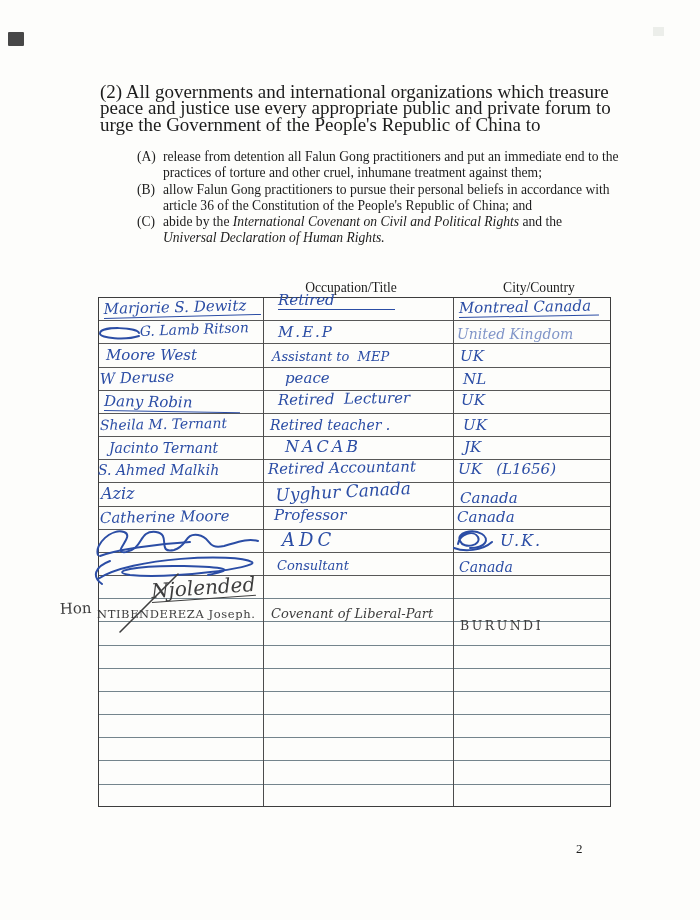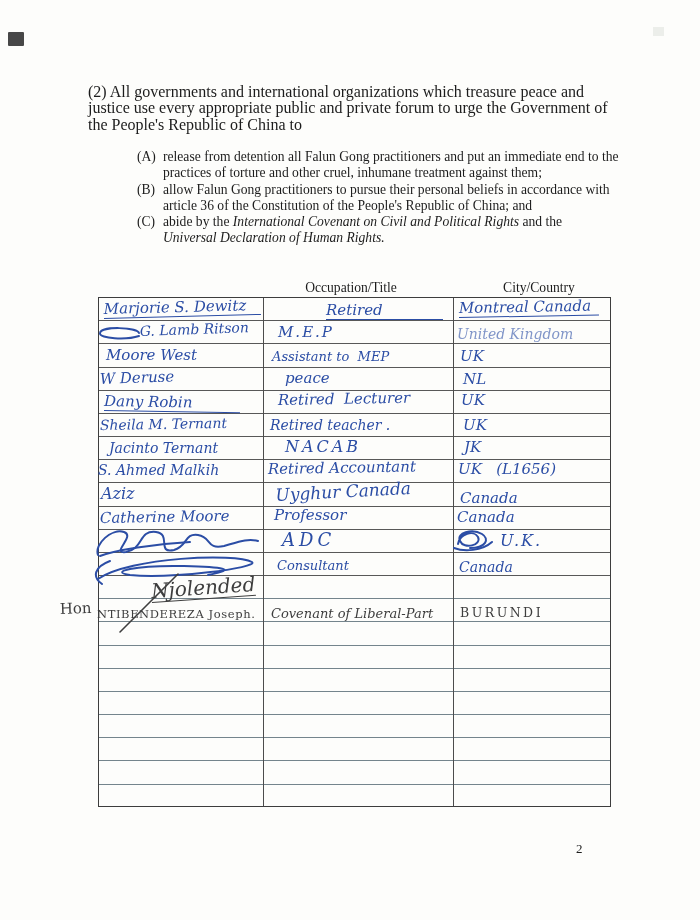--- a/index.html
+++ b/index.html
@@ -6,21 +6,21 @@
   .page{
     position:relative;width:700px;height:920px;margin:0 auto;
     background:#fdfdfb;overflow:hidden;
     font-family:"Liberation Serif", serif;color:#1c1c1c;
   }
   
   .mark-tl{position:absolute;left:8px;top:32px;width:16px;height:14px;background:#474747;border-radius:1px;}
   .mark-tr{position:absolute;left:653px;top:27px;width:11px;height:9px;background:#eceeea;}
 
   
-  .intro{position:absolute;left:88px;top:84px;width:528px;font-size:16px;line-height:16.3px;}
+  .intro{position:absolute;left:100px;top:84px;width:528px;font-size:19px;line-height:16.3px;}
   .clauses{position:absolute;left:137px;top:149px;width:482px;font-size:13.6px;line-height:16.3px;}
   .clause{display:flex;margin:0 0 0 0;}
   .clause-label{flex:none;width:26px;}
   .clause-text{flex:1;}
   .it{font-style:italic;}
 
   
   .col-header{position:absolute;top:280px;font-size:13.6px;text-align:center;}
   .ch-1{left:98px;width:192px;}
   .ch-2{left:256px;width:190px;}
@@ -98,21 +98,21 @@
     <div class="grid-row"></div>
     <div class="grid-row"></div>
     <div class="grid-row"></div>
     <div class="grid-row"></div>
     <div class="grid-row"></div>
     <div class="grid-row"></div>
     <div class="grid-row"></div>
   </div>
 
   <span class="hw ul" style="left:104px;top:302px;transform:rotate(-1.5deg);padding-right:14px;">Marjorie S. Dewitz</span>
-  <span class="hw ul" style="left:278px;top:303px;padding-right:60px;margin-left:48px;">Retired</span>
+  <span class="hw ul" style="left:278px;top:293px;padding-right:60px;">Retired</span>
   <span class="hw ul" style="left:459px;top:301px;transform:rotate(-1deg);padding-right:8px;">Montreal Canada</span>
 
   <svg class="scribble" style="left:97px;top:326px;" width="44" height="16" viewBox="0 0 44 16">
       <path d="M42 7 C40 1 4 0 3 7 C2 13 30 14 42 10"></path>
     </svg>
   <span class="hw" style="left:140px;top:324px;transform:rotate(-2deg);font-size:14px;">G. Lamb Ritson</span>
   <span class="hw" style="left:278px;top:325px;letter-spacing:2px;">M.E.P</span>
   <span class="hw light" style="left:457px;top:327px;font-size:14px;">United Kingdom</span>
 
   <span class="hw" style="left:106px;top:348px;">Moore West</span>
@@ -166,16 +166,16 @@
   <span class="hw" style="left:459px;top:560px;font-size:14px;">Canada</span>
 
   <span class="hw dark ul" style="left:152px;top:581px;font-size:20px;transform:rotate(-4deg);">Njolended</span>
   <svg class="scribble dark" style="left:116px;top:572px;" width="66" height="62" viewBox="0 0 66 62">
       <path d="M4 60 L62 2"></path>
     </svg>
 
   <span class="hw dark" style="left:60px;top:602px;font-size:15px;font-style:normal;transform:rotate(-2deg);">Hon</span>
   <span class="hw dark" style="left:97px;top:609px;font-size:11.5px;font-style:normal;letter-spacing:0.6px;">NTIBENDEREZA Joseph.</span>
   <span class="hw dark" style="left:271px;top:607px;font-size:13px;">Covenant of Liberal-Part</span>
-  <span class="hw dark" style="left:460px;top:607px;font-size:12.5px;font-style:normal;letter-spacing:2.5px;text-align:center;">BURUNDI</span>
+  <span class="hw dark" style="left:460px;top:620px;font-size:12.5px;font-style:normal;letter-spacing:2.5px;text-align:center;">BURUNDI</span>
 
   <div class="page-number">2</div>
 </div>
 
 </body></html>

